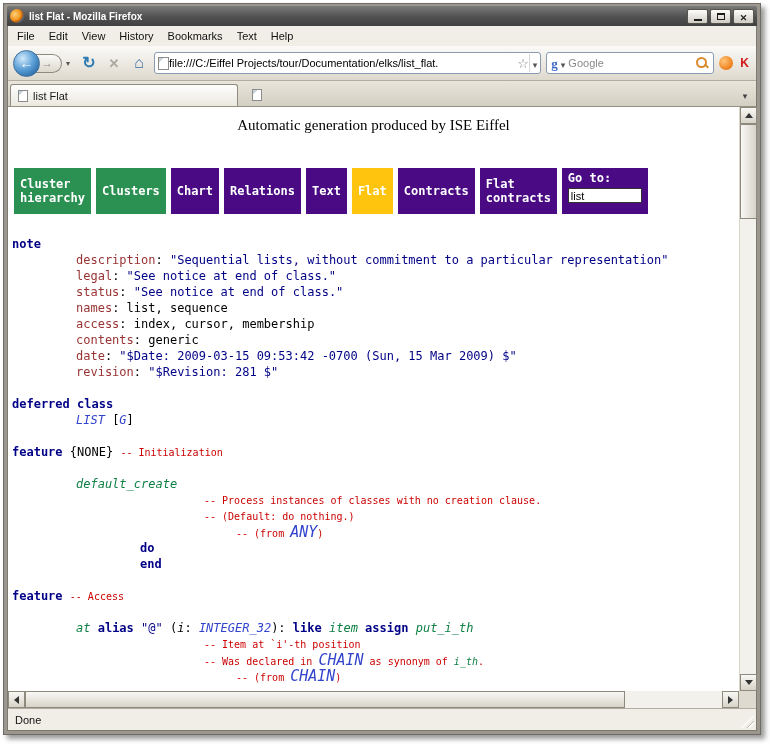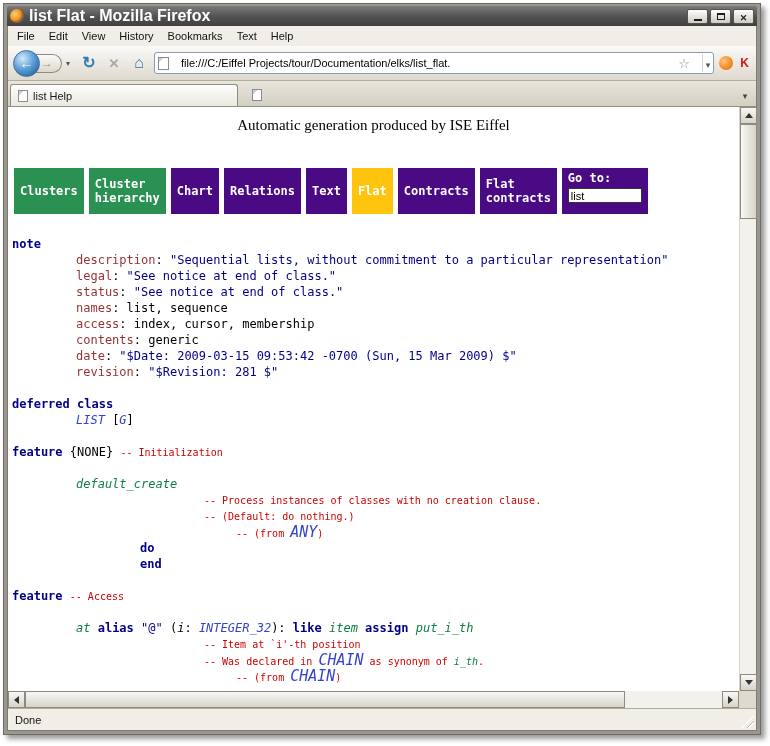--- a/index.html
+++ b/index.html
@@ -9,21 +9,21 @@
   
   .window { position:absolute; left:3px; top:3px; width:758px; height:732px;
             background:#9b978e; padding:2px 3px 3px; box-sizing:border-box;
             display:flex; flex-direction:column;
             border:1px solid #6e6b64; box-shadow:4px 4px 5px rgba(0,0,0,.4); }
 
   .titlebar { height:20px; flex:none; background:linear-gradient(#7a7a7a,#515151 55%,#404040);
               display:flex; align-items:center; gap:5px; padding:0 3px; border-radius:2px 2px 0 0; }
   .fx-icon { width:14px; height:14px; border-radius:50%; flex:none;
              background:radial-gradient(circle at 35% 38%, #ffd27a, #f09019 48%, #b85f10 60%, #2b6fb4 78%, #17497f); }
-  .title-text { color:#fff; font-size:16px; font-weight:bold; flex:1;
+  .title-text { color:#fff; font-size:10px; font-weight:bold; flex:1;
                 white-space:nowrap; overflow:hidden; }
   .win-btns { display:flex; align-items:center; }
   .wbtn { width:21px; height:15px; margin-left:2px; box-sizing:border-box;
           background:linear-gradient(#fdfdfc,#cfccc3); border:1px solid #55534c;
           border-radius:2px; display:flex; align-items:center; justify-content:center; }
   .glyph-min { width:8px; height:2px; background:#1b1b1b; margin-top:7px; }
   .glyph-max { width:8px; height:7px; border:1px solid #1b1b1b; border-top-width:2px; box-sizing:border-box; }
   .glyph-close::before { content:"\2715"; font-size:9px; font-weight:bold; color:#1b1b1b; line-height:1; }
 
   .client { flex:1; min-height:0; display:flex; flex-direction:column;
@@ -47,21 +47,21 @@
          background:linear-gradient(#fbfaf7,#dcd8cd); display:flex; align-items:center; }
   .fwd::before { content:"\2192"; color:#97938a; font-weight:bold; font-size:12px; line-height:1; }
   .hist { width:12px; display:flex; align-items:center; justify-content:center; }
   .hist::before { content:"\25BE"; font-size:8px; color:#555; }
   .tool { width:20px; height:20px; display:flex; align-items:center; justify-content:center; flex:none; }
   .refresh::before { content:"\21BB"; color:#2f7cb5; font-size:16px; font-weight:bold; line-height:1; }
   .stop::before { content:"\2715"; color:#aba89f; font-size:13px; font-weight:bold; line-height:1; }
   .home::before { content:"\2302"; color:#3b6ea5; font-size:16px; font-weight:bold; line-height:1; }
 
   .urlbar { flex:1; height:22px; box-sizing:border-box; background:#fff; border:1px solid #8a9cb2;
-            border-radius:3px; display:flex; align-items:center; gap:12px; padding:0 3px; min-width:0; }
+            border-radius:3px; display:flex; align-items:center; gap:0; padding:0 3px; min-width:0; }
   .page-ico { width:11px; height:13px; flex:none; background:#fff; border:1px solid #8b8b8b;
               box-sizing:border-box;
               background-image:linear-gradient(135deg,#c9d2da 3px,transparent 3px); }
   .url-text { font-size:11px; color:#000; flex:1; white-space:nowrap; overflow:hidden; }
   .star { flex:none; } .star::before { content:"\2606"; color:#8a8a8a; font-size:13px; line-height:1; }
   .url-drop { flex:none; border-left:1px solid #d5d5d5; padding-left:3px; }
   .url-drop::before { content:"\25BE"; font-size:9px; color:#555; }
 
   .searchbar { width:168px; height:22px; flex:none; box-sizing:border-box; background:#fff;
                border:1px solid #8a9cb2; border-radius:3px; display:flex; align-items:center;
@@ -201,43 +201,49 @@
         </span>
         <span class="tool refresh"></span>
         <span class="tool stop"></span>
         <span class="tool home"></span>
         <span class="urlbar">
           <span class="page-ico"></span>
           <span class="url-text">file:///C:/Eiffel Projects/tour/Documentation/elks/list_flat.</span>
           <span class="star"></span>
           <span class="url-drop"></span>
         </span>
+        <span class="searchbar">
+          <span class="g-ico"></span>
+          <span class="s-drop"></span>
+          <span class="s-text">Google</span>
+          <span class="mag"></span>
+        </span>
         <span class="ext1"></span>
         <span class="extK">K</span>
       </div>
 
       <div class="tabbar">
         <div class="tab">
           <span class="tab-ico"></span>
-          <span class="tab-label">list Help</span>
+          <span class="tab-label">list Flat</span>
         </div>
         <div class="newtab">
           <span class="newtab-ico"></span>
         </div>
         <div class="tab-spacer"></div>
         <div class="tab-list-btn"></div>
       </div>
 
       <div class="content-row">
         <div class="content">
           <div class="heading">Automatic generation produced by ISE Eiffel</div>
           <div class="btnrow" id="btnrow">
-              <div class="navbtn green"><div class="navbtn-label">Clusters</div></div>
               <div class="navbtn green"><div class="navbtn-label">Cluster
 hierarchy</div></div>
+              <div class="navbtn green"><div class="navbtn-label">Clusters</div></div>
               <div class="navbtn purple"><div class="navbtn-label">Chart</div></div>
               <div class="navbtn purple"><div class="navbtn-label">Relations</div></div>
               <div class="navbtn purple"><div class="navbtn-label">Text</div></div>
               <div class="navbtn gold"><div class="navbtn-label">Flat</div></div>
               <div class="navbtn purple"><div class="navbtn-label">Contracts</div></div>
               <div class="navbtn purple"><div class="navbtn-label">Flat
 contracts</div></div>
               <div class="navbtn purple has-input"><div class="navbtn-label">Go to:</div><input class="goto-input" value="list" style=""></div>
             </div>
           <div class="code" id="code"><div class="code-line" style="padding-left: 0px;"><span class="seg-kw">note</span></div><div class="code-line" style="padding-left: 64px;"><span class="seg-tag">description</span><span class="seg-plain">: </span><span class="seg-str">"Sequential lists, without commitment to a particular representation"</span></div><div class="code-line" style="padding-left: 64px;"><span class="seg-tag">legal</span><span class="seg-plain">: </span><span class="seg-str">"See notice at end of class."</span></div><div class="code-line" style="padding-left: 64px;"><span class="seg-tag">status</span><span class="seg-plain">: </span><span class="seg-str">"See notice at end of class."</span></div><div class="code-line" style="padding-left: 64px;"><span class="seg-tag">names</span><span class="seg-plain">: list, sequence</span></div><div class="code-line" style="padding-left: 64px;"><span class="seg-tag">access</span><span class="seg-plain">: index, cursor, membership</span></div><div class="code-line" style="padding-left: 64px;"><span class="seg-tag">contents</span><span class="seg-plain">: generic</span></div><div class="code-line" style="padding-left: 64px;"><span class="seg-tag">date</span><span class="seg-plain">: </span><span class="seg-str">"$Date: 2009-03-15 09:53:42 -0700 (Sun, 15 Mar 2009) $"</span></div><div class="code-line" style="padding-left: 64px;"><span class="seg-tag">revision</span><span class="seg-plain">: </span><span class="seg-str">"$Revision: 281 $"</span></div><div class="code-line" style="padding-left: 0px;">&nbsp;</div><div class="code-line" style="padding-left: 0px;"><span class="seg-kw">deferred class</span></div><div class="code-line" style="padding-left: 64px;"><span class="seg-cls">LIST</span><span class="seg-plain"> [</span><span class="seg-cls">G</span><span class="seg-plain">]</span></div><div class="code-line" style="padding-left: 0px;">&nbsp;</div><div class="code-line" style="padding-left: 0px;"><span class="seg-kw">feature</span><span class="seg-plain"> {NONE} </span><span class="seg-cmt">-- Initialization</span></div><div class="code-line" style="padding-left: 0px;">&nbsp;</div><div class="code-line" style="padding-left: 64px;"><span class="seg-feat">default_create</span></div><div class="code-line" style="padding-left: 192px;"><span class="seg-cmt">-- Process instances of classes with no creation clause.</span></div><div class="code-line" style="padding-left: 192px;"><span class="seg-cmt">-- (Default: do nothing.)</span></div><div class="code-line" style="padding-left: 224px;"><span class="seg-cmt">-- (from </span><span class="seg-cmtCls">ANY</span><span class="seg-cmt">)</span></div><div class="code-line" style="padding-left: 128px;"><span class="seg-kw">do</span></div><div class="code-line" style="padding-left: 128px;"><span class="seg-kw">end</span></div><div class="code-line" style="padding-left: 0px;">&nbsp;</div><div class="code-line" style="padding-left: 0px;"><span class="seg-kw">feature</span><span class="seg-plain"> </span><span class="seg-cmt">-- Access</span></div><div class="code-line" style="padding-left: 0px;">&nbsp;</div><div class="code-line" style="padding-left: 64px;"><span class="seg-feat">at</span><span class="seg-plain"> </span><span class="seg-kw">alias</span><span class="seg-plain"> </span><span class="seg-str">"@"</span><span class="seg-plain"> (</span><span class="seg-arg">i</span><span class="seg-plain">: </span><span class="seg-cls">INTEGER_32</span><span class="seg-plain">): </span><span class="seg-kw">like</span><span class="seg-plain"> </span><span class="seg-feat">item</span><span class="seg-plain"> </span><span class="seg-kw">assign</span><span class="seg-plain"> </span><span class="seg-feat">put_i_th</span></div><div class="code-line" style="padding-left: 192px;"><span class="seg-cmt">-- Item at `i'-th position</span></div><div class="code-line" style="padding-left: 192px;"><span class="seg-cmt">-- Was declared in </span><span class="seg-cmtCls">CHAIN</span><span class="seg-cmt"> as synonym of </span><span class="seg-cmtFeat">i_th</span><span class="seg-cmt">.</span></div><div class="code-line" style="padding-left: 224px;"><span class="seg-cmt">-- (from </span><span class="seg-cmtCls">CHAIN</span><span class="seg-cmt">)</span></div></div>

